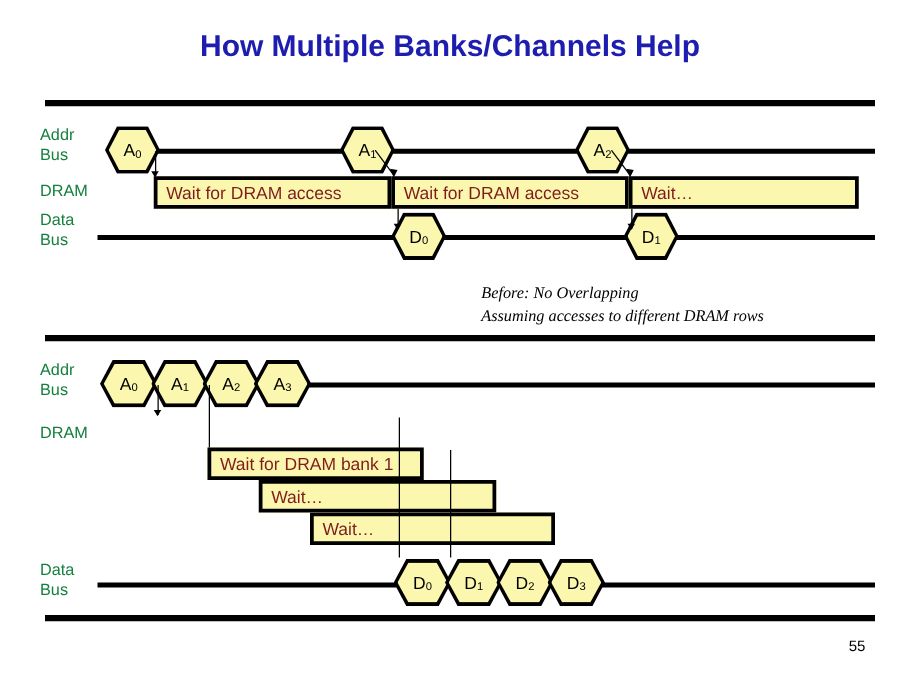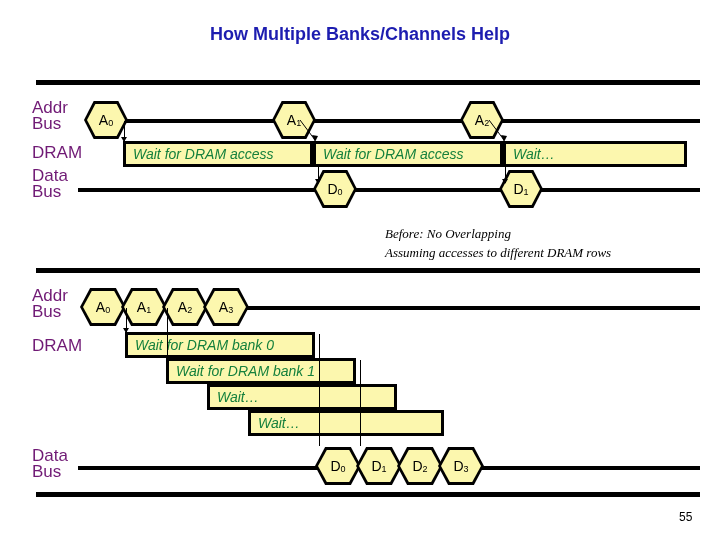--- a/index.html
+++ b/index.html
@@ -6,33 +6,33 @@
   body{
     width:720px;height:540px;background:#ffffff;overflow:hidden;
     font-family:"Liberation Sans",sans-serif;position:relative;
   }
   #slide{position:absolute;left:0;top:0;width:720px;height:540px;}
 
   
   .title{
     position:absolute;left:0;top:24px;width:720px;text-align:center;
     font-family:"Liberation Sans",sans-serif;
-    font-size:18px;font-weight:bold;color:#1d1db0;letter-spacing:0px;
+    font-size:24px;font-weight:bold;color:#1d1db0;letter-spacing:0px;
     white-space:nowrap;
   }
 
   
   .rule{position:absolute;background:#000;}
 
   
   .busline{position:absolute;background:#000;height:4px;}
 
   
   .rowlabel{
-    position:absolute;font-size:17px;color:#701a75;line-height:16px;
+    position:absolute;font-size:13px;color:#15803d;line-height:16px;
     font-family:"Liberation Sans",sans-serif;white-space:pre-line;
   }
   .hexwrap{position:absolute;}
   .hexborder{
     position:absolute;left:0;top:0;width:100%;height:100%;
     background:#000;
     -webkit-clip-path:polygon(22% 0%,78% 0%,100% 50%,78% 100%,22% 100%,0% 50%);
     clip-path:polygon(22% 0%,78% 0%,100% 50%,78% 100%,22% 100%,0% 50%);
   }
   .hexfill{
@@ -46,25 +46,25 @@
     display:flex;align-items:center;justify-content:center;
     font-size:14px;color:#000;font-family:"Liberation Sans",sans-serif;
     z-index:3;
   }
   .hexlabel sub{font-size:9px;vertical-align:baseline;position:relative;top:3px;}
 
   
   .waitbox{
     position:absolute;background:#fcf7ae;border:3px solid #000;
     box-sizing:border-box;
-    font-size:14px;color:#15803d;line-height:1;
+    font-size:14px;color:#7f1d1d;line-height:1;
     display:flex;align-items:center;
     padding-left:7px;
     font-family:"Liberation Sans",sans-serif;
-    white-space:nowrap;overflow:hidden;font-style:italic;
+    white-space:nowrap;overflow:hidden;
   }
 
   
   .conn{position:absolute;background:#000;width:1px;}
   .arrowhead{
     position:absolute;width:0;height:0;
     border-left:3px solid transparent;border-right:3px solid transparent;
     border-top:5px solid #000;
   }
   .diag{position:absolute;}
@@ -206,22 +206,21 @@
   </div>
   <div class="hexwrap" style="left:203px;top:288px;width:46px;height:38px;">
     <div class="hexborder"></div>
     <div class="hexfill"></div>
     <div class="hexlabel">
         <span>A</span>
         <sub>3</sub>
       </div>
   </div>
 
-  <div class="waitbox" style="left:125px;top:332px;width:190px;height:26px;">Wait for DRAM bank 0</div>
-  <div class="waitbox" style="left:166px;top:358px;width:190px;height:26px;">Wait for DRAM bank 1</div>
+  <div class="waitbox" style="left:166px;top:358px;width:173px;height:26px;">Wait for DRAM bank 1</div>
   <div class="waitbox" style="left:207px;top:384px;width:190px;height:26px;">Wait…</div>
   <div class="waitbox" style="left:248px;top:410px;width:196px;height:26px;">Wait…</div>
 
   <div class="conn" style="left:126px;top:308px;height:24px;"></div>
   <div class="arrowhead" style="left:123px;top:328px;"></div>
   <div class="conn" style="left:167px;top:308px;height:50px;"></div>
 
   <div class="conn" style="left:319px;top:334px;height:112px;"></div>
   <div class="conn" style="left:360px;top:360px;height:86px;"></div>
 

